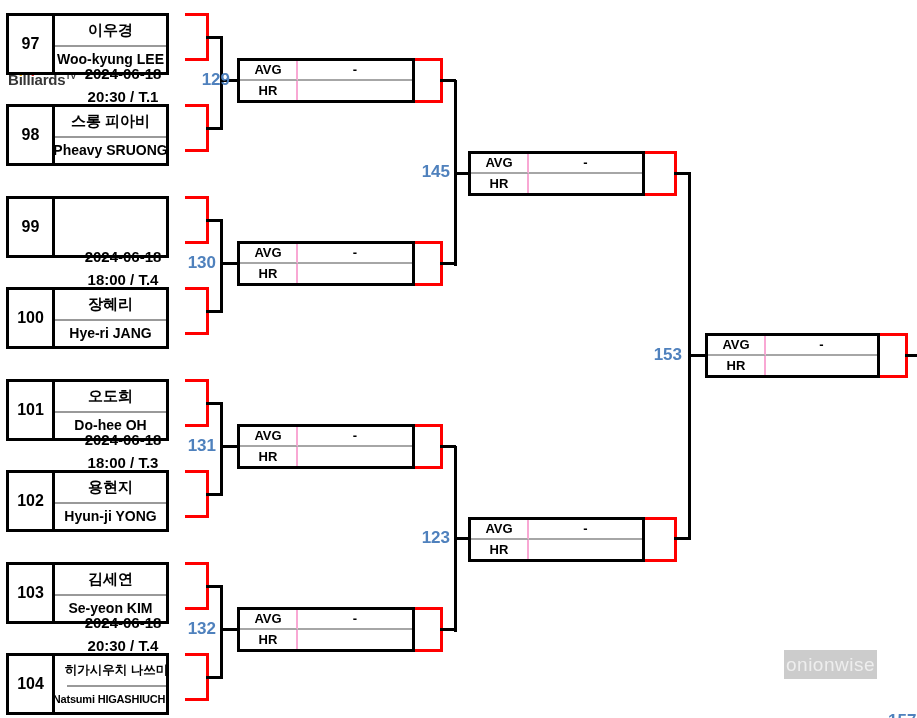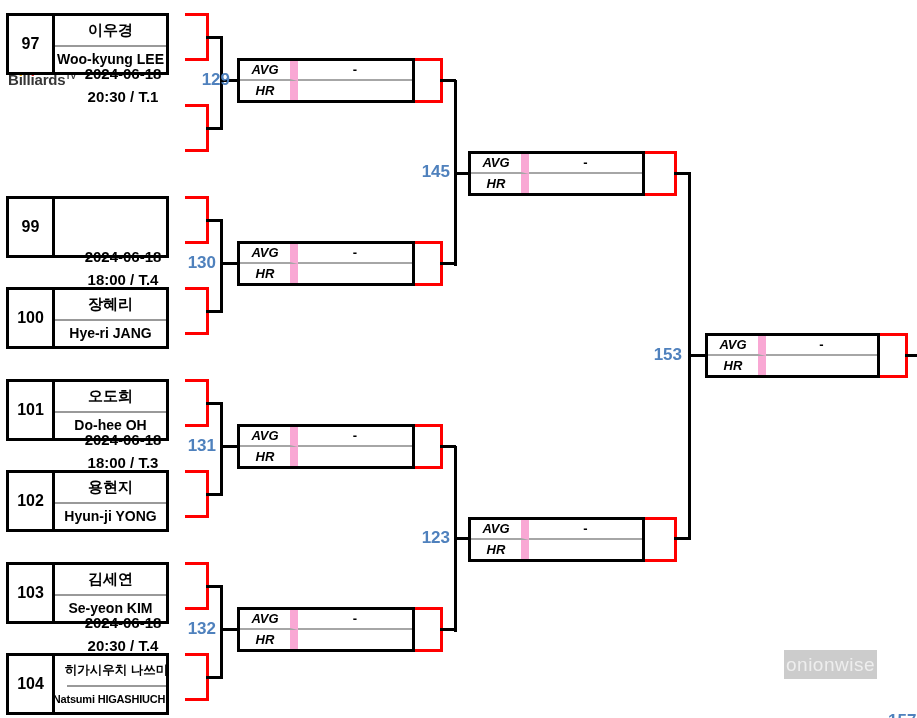--- a/index.html
+++ b/index.html
@@ -44,21 +44,21 @@
     font-size:17px; font-weight:700; color:#4f81bd;
   }
   .avg-table {
     position:absolute; border:3px solid #000; box-sizing:border-box; background:#fff;
     display:grid; grid-template-columns:58px 1fr; grid-template-rows:1fr 1fr;
   }
   .avg-cell {
     display:flex; align-items:center; justify-content:center;
     font-size:13px; font-weight:600; box-sizing:border-box;
   }
-  .avg-cell.lbl { border-right:8px solid #f9a8d4;font-style:italic; }
+  .avg-cell.lbl { border-right:2px solid #f9a8d4; }
   .avg-cell.top-row { border-bottom:2px solid #a6a6a6; }
 
   .hline { position:absolute; height:3px; background:#000; }
   .vline { position:absolute; width:3px; background:#000; }
 
   .logo {
     position:absolute; left:8px; top:71px; font-size:15px; font-weight:700;
     color:#363636; letter-spacing:-0.2px; white-space:nowrap;
   }
   .logo-i { position:relative; display:inline-block; }
@@ -91,20 +91,27 @@
     <div class="pbox" style="top:0">
       <div class="seed">97</div>
       <div class="names">
         <div class="kr-name">이우경</div>
         <div class="en-name">Woo-kyung LEE</div>
       </div>
     </div>
     <div class="score-red pscore" style="top:0"></div>
     <div class="sched" style="top:51px">2024-06-18</div>
     <div class="sched" style="top:74px">20:30 / T.1</div>
+    <div class="pbox" style="top:91px">
+      <div class="seed">98</div>
+      <div class="names">
+        <div class="kr-name">스롱 피아비</div>
+        <div class="en-name">Pheavy SRUONG</div>
+      </div>
+    </div>
     <div class="score-red pscore" style="top:91px"></div>
     <div class="hline" style="left:206px;top:23px;width:17px"></div>
     <div class="hline" style="left:206px;top:114px;width:17px"></div>
     <div class="vline" style="left:220px;top:23px;height:94px"></div>
     <div class="hline" style="left:220px;top:66px;width:19px"></div>
     <div class="mnum" style="left:170px;top:57px">129</div>
     <div class="avg-table" style="left:237px;top:45px;width:178px;height:45px">
       <div class="avg-cell lbl top-row">AVG</div>
       <div class="avg-cell top-row">-</div>
       <div class="avg-cell lbl">HR</div>

